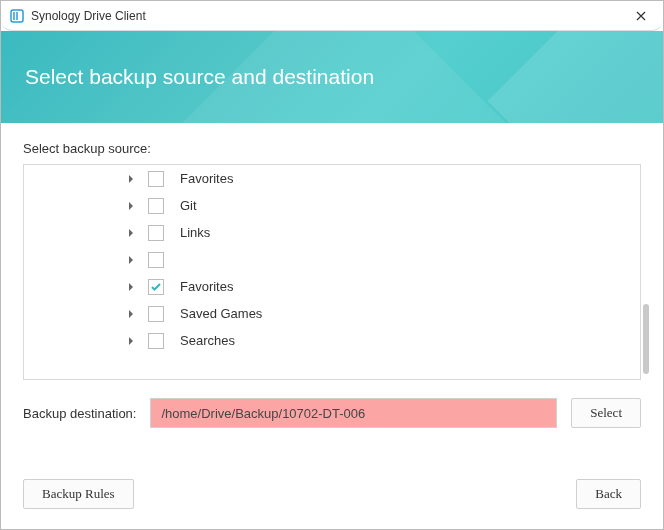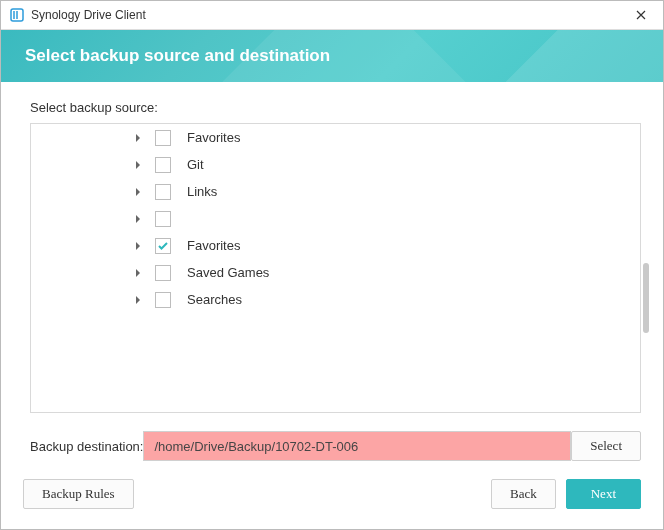--- a/index.html
+++ b/index.html
@@ -1,37 +1,37 @@
 <!DOCTYPE html>
 <html><head>
 <meta charset="utf-8">
 <style>
 * { box-sizing: border-box; margin: 0; padding: 0; }
 body { font-family: "Segoe UI", Arial, sans-serif; font-size: 13px; color: #333; background: #fff; width: 664px; height: 530px; overflow: hidden; }
 .window { width: 664px; height: 530px; border: 1px solid #bbb; display: flex; flex-direction: column; }
-.titlebar { height: 30px; display: flex; align-items: center; padding: 0 8px; border-bottom: 1px solid #ddd; background: #fff; }
+.titlebar { height: 30px; display: flex; align-items: center; padding: 0 8px; border-bottom: 1px solid #ddd; background: #fff; border-radius: 11px; }
 .title-icon { width: 16px; height: 16px; margin-right: 6px; display: flex; align-items: center; justify-content: center; }
 .title-text { flex: 1; font-size: 12px; color: #333; }
 .close-btn { width: 28px; height: 28px; display: flex; align-items: center; justify-content: center; cursor: pointer; font-size: 14px; }
 .banner { height: 92px; background: linear-gradient(135deg, #3ababf 0%, #4fc4c6 30%, #55cfcf 60%, #46c5c7 100%); display: flex; align-items: center; padding-left: 24px; position: relative; overflow: hidden; }
 .banner::before { content: ""; position: absolute; top: -20px; right: 30%; width: 240px; height: 240px; background: rgba(255,255,255,0.08); transform: rotate(45deg); }
 .banner::after { content: ""; position: absolute; top: -30px; right: -10%; width: 200px; height: 200px; background: rgba(255,255,255,0.12); transform: rotate(45deg); }
-.banner h1 { color: #fff; font-size: 17px; font-weight: 700; z-index: 1; }
-.content { flex: 1; padding: 18px 22px 0 22px; display: flex; flex-direction: column; margin-left: 7px; }
+.banner h1 { color: #fff; font-size: 21px; font-weight: 400; z-index: 1; }
+.content { flex: 1; padding: 18px 22px 0 22px; display: flex; flex-direction: column; }
 .label { font-size: 13px; color: #333; margin-bottom: 8px; }
 .tree-wrap { position: relative; }
-.tree { height: 290px; border: 1px solid #d9d9d9; overflow-y: auto; background: #fff; }
+.tree { height: 216px; border: 1px solid #d9d9d9; overflow-y: auto; background: #fff; }
 .scrollhint { position: absolute; right: -8px; top: 140px; width: 6px; height: 70px; background: #c9c9c9; border-radius: 3px; }
 .tree-item { display: flex; align-items: center; height: 27px; padding-left: 100px; }
 .expander { width: 14px; height: 14px; display: flex; align-items: center; justify-content: center; margin-right: 10px; cursor: pointer; color: #555; }
 .cb { width: 16px; height: 16px; border: 1px solid #bdbdbd; margin-right: 16px; cursor: pointer; display: flex; align-items: center; justify-content: center; background: #fff; }
 .cb.checked svg { display: block; }
 .cb svg { display: none; }
 .item-label { font-size: 13px; color: #333; cursor: default; }
-.dest-row { display: flex; align-items: center; margin-top: 18px; gap: 0; }
+.dest-row { display: flex; align-items: center; margin-top: 18px; gap: 14px; }
 .dest-label { font-size: 13px; color: #333; white-space: nowrap; }
 .dest-input { flex: 1; height: 30px; border: 1px solid #d0d0d0; padding: 0 10px; font-size: 13px; color: #464646; background: #fca5a5; }
 .btn { height: 30px; padding: 0 18px; border: 1px solid #cfcfcf; background: #fbfbfb; font-size: 13px; color: #333; cursor: pointer; border-radius: 2px; font-family: Liberation Serif, serif; }
 .btn-primary { background: #2eb8bd; border-color: #2eb8bd; color: #fff; padding: 0 24px; }
 .footer { display: flex; padding: 18px 22px 20px 22px; }
 .footer .spacer { flex: 1; }
 .footer .btn + .btn { margin-left: 10px; }
 </style>
 </head>
 <body>
@@ -135,15 +135,14 @@
       <span class="dest-label">Backup destination:</span>
       <input class="dest-input" value="/home/Drive/Backup/10702-DT-006" style="">
       <button class="btn">Select</button>
     </div>
   </div>
 
   <div class="footer">
     <button class="btn">Backup Rules</button>
     <div class="spacer"></div>
     <button class="btn">Back</button>
-    <button class="btn btn-primary">Next</button>
   </div>
 </div>
 
 </body></html>

